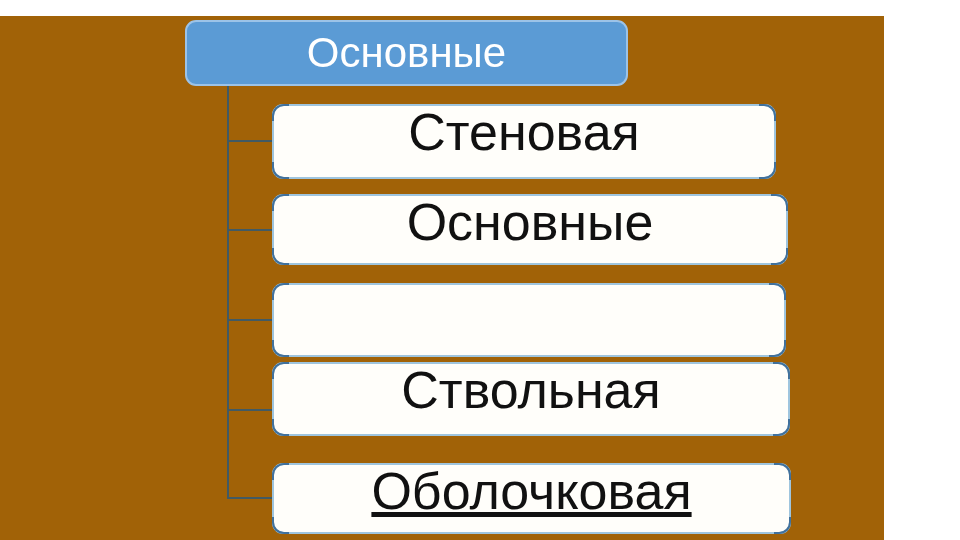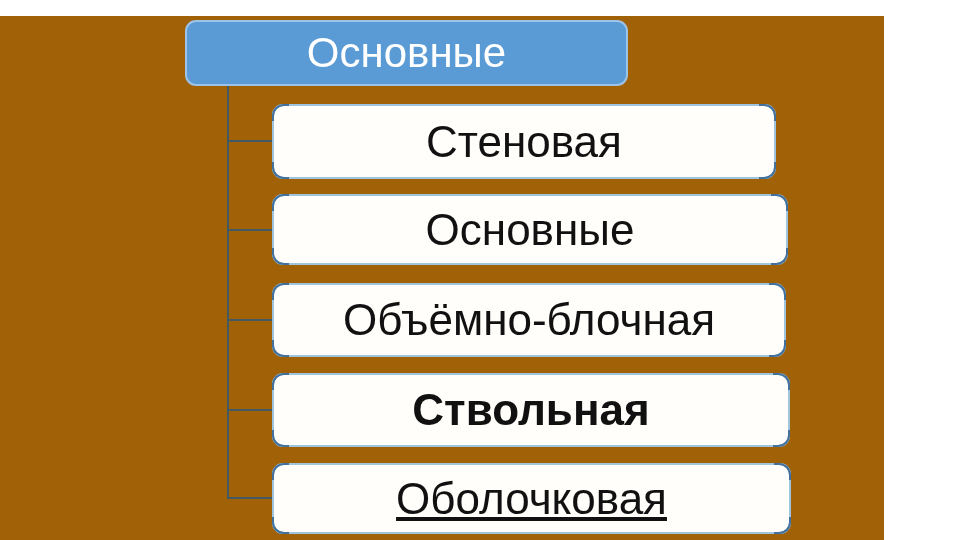--- a/index.html
+++ b/index.html
@@ -32,23 +32,23 @@
     color:var(--root-text);
     font-size:42px;
     line-height:1;
   }
   .child-node{
     position:absolute;
     left:272px;
     background:var(--child-fill);
     border:2px solid var(--child-border);
     border-radius:11px;
-    display:flex;align-items:center;justify-content:center;
+    display:flex;justify-content:center;
     color:var(--child-text);
-    font-size:44px;
+    font-size:52px;
     line-height:1;
   }
   .corner{
     position:absolute;width:17px;height:17px;pointer-events:none;
   }
   .corner.tl{top:-2px;left:-2px;border-top:2px solid var(--child-corner);border-left:2px solid var(--child-corner);border-top-left-radius:12px;}
   .corner.tr{top:-2px;right:-2px;border-top:2px solid var(--child-corner);border-right:2px solid var(--child-corner);border-top-right-radius:12px;}
   .corner.bl{bottom:-2px;left:-2px;border-bottom:2px solid var(--child-corner);border-left:2px solid var(--child-corner);border-bottom-left-radius:12px;}
   .corner.br{bottom:-2px;right:-2px;border-bottom:2px solid var(--child-corner);border-right:2px solid var(--child-corner);border-bottom-right-radius:12px;}
   .trunk{
@@ -59,21 +59,21 @@
   }
   .branch{
     position:absolute;
     left:227px;width:46px;height:2px;
     background:var(--connector);
   }
   
   .n0{top:88px;width:504px;height:75px;}
   .n1{top:178px;width:516px;height:71px;}
   .n2{top:267px;width:514px;height:74px;}
-  .n3{top:357px;width:518px;height:74px;font-weight:bold;}
+  .n3{top:346px;width:518px;height:74px;}
   .n4{top:447px;width:519px;height:71px;text-decoration:underline;}
   .b0{top:124px;}
   .b1{top:213px;}
   .b2{top:303px;}
   .b3{top:393px;}
   .b4{top:481px;}
 </style>
 </head>
 <body>
 
@@ -104,21 +104,20 @@
     <span class="corner bl"></span>
     <span class="corner br"></span>
     <span>Основные</span>
   </div>
 
   <div class="child-node n2">
     <span class="corner tl"></span>
     <span class="corner tr"></span>
     <span class="corner bl"></span>
     <span class="corner br"></span>
-    <span>Объёмно-блочная</span>
   </div>
 
   <div class="child-node n3">
     <span class="corner tl"></span>
     <span class="corner tr"></span>
     <span class="corner bl"></span>
     <span class="corner br"></span>
     <span>Ствольная</span>
   </div>
 

